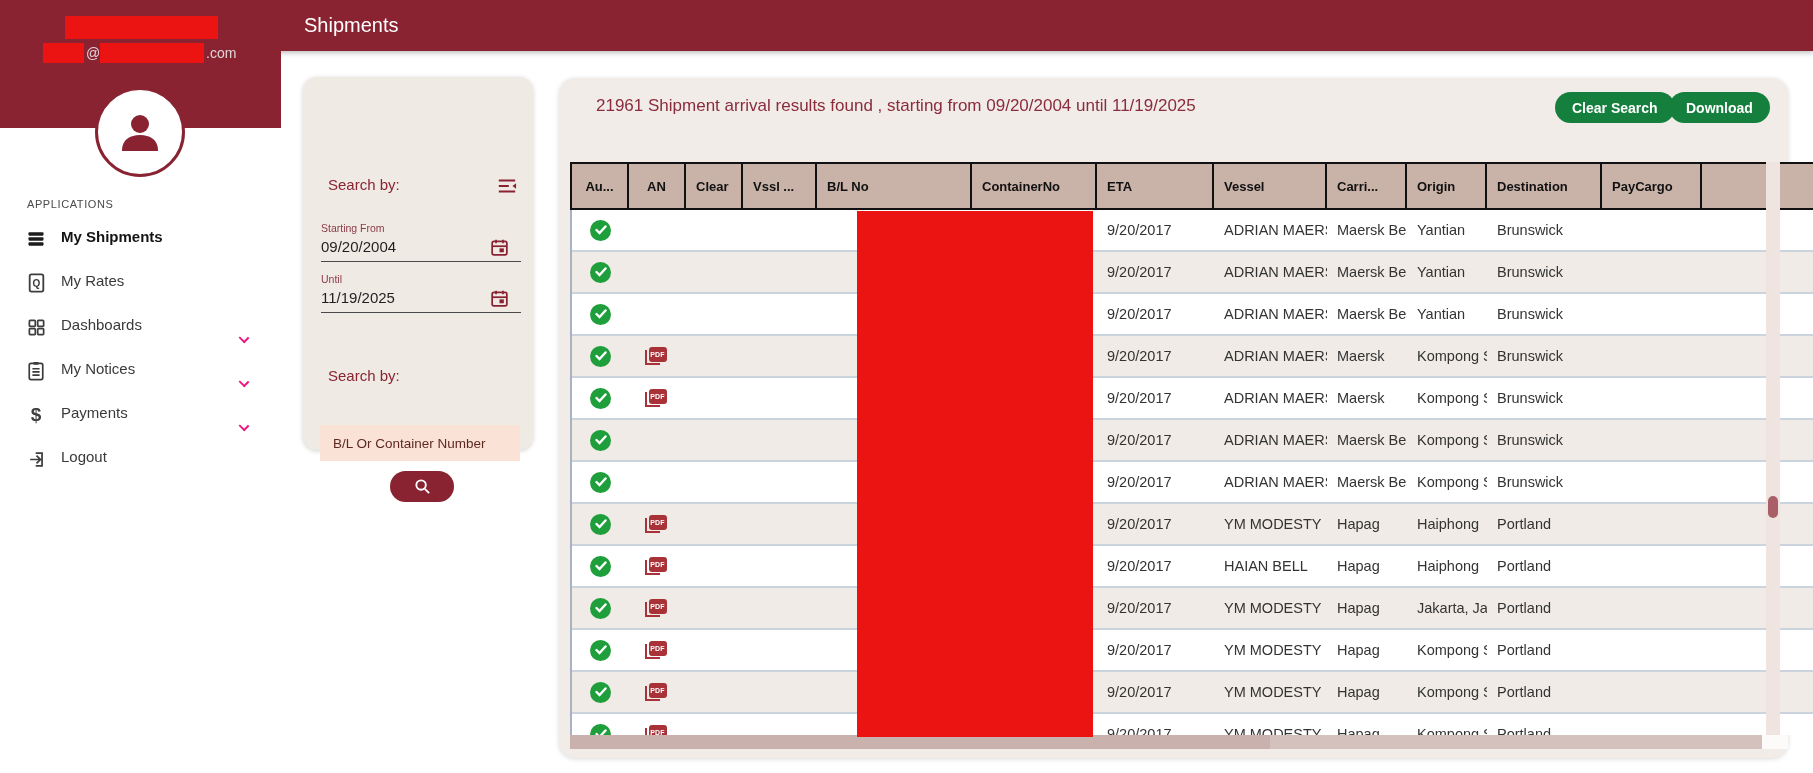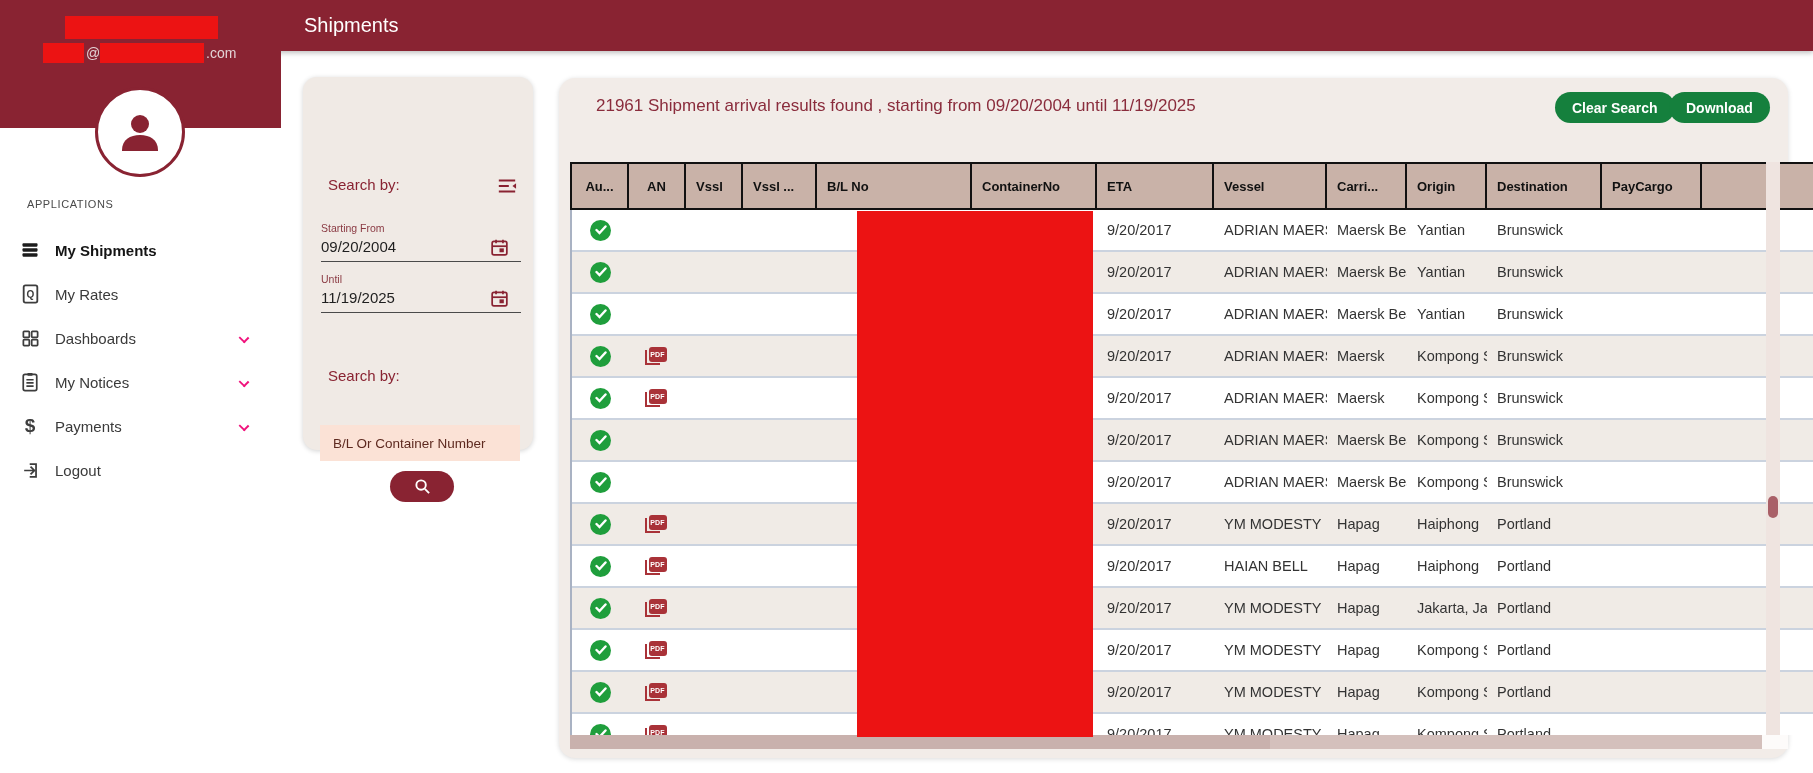--- a/index.html
+++ b/index.html
@@ -22,22 +22,22 @@
   #brand-com { left:206px; }
 
   #avatar { left:95px; top:87px; width:90px; height:90px; border-radius:50%;
             background:#ffffff; border:3px solid #892332; z-index:5;
             display:flex; align-items:center; justify-content:center; }
 
   
   #nav { left:0; top:198px; width:281px; z-index:2; }
   #nav-section { padding-left:27px; font-size:11px; font-weight:normal; color:#4a4a4a;
                  letter-spacing:.6px; margin-bottom:18px; }
-  .nav-item { position:relative; height:44px; display:flex; align-items:center;
-              padding-left:19px; cursor:pointer; }
+  .nav-item { position:relative; height:44px; display:flex; align-items:flex-start;
+              padding-left:25px; cursor:pointer; }
   .nav-ico { width:22px; height:22px; display:flex; align-items:center; justify-content:center;
              color:#3d3d3d; flex:0 0 22px; }
   .nav-label { margin-left:14px; font-size:15px; color:#3a3a3a; }
   .nav-item.active .nav-label { color:#141414; font-weight:bold; }
   .chev { position:absolute; right:33px; top:18px; width:8px; height:8px;
           border-right:2.5px solid #F0127C; border-bottom:2.5px solid #F0127C;
           transform:rotate(45deg) scale(1,0.9); }
   .dollar { font-size:19px; font-weight:bold; color:#3d3d3d; }
 
   
@@ -249,21 +249,21 @@
 
 <div id="card" class="abs">
   <div id="summary">21961 Shipment arrival results found , starting from 09/20/2004 until 11/19/2025</div>
   <button id="clear-btn" class="pill-btn">Clear Search</button>
   <button id="download-btn" class="pill-btn">Download</button>
 
   <div id="grid">
     <div id="grid-header">
         <div class="hcell c0">Au...</div>
         <div class="hcell c1">AN</div>
-        <div class="hcell c2">Vssl</div>
+        <div class="hcell c2">Clear</div>
         <div class="hcell c3">Vssl ...</div>
         <div class="hcell c4">B/L No</div>
         <div class="hcell c5">ContainerNo</div>
         <div class="hcell c6">ETA</div>
         <div class="hcell c7">Vessel</div>
         <div class="hcell c8">Carri...</div>
         <div class="hcell c9">Origin</div>
         <div class="hcell c10">Destination</div>
         <div class="hcell c11">PayCargo</div>
         <div class="hcell cf"></div>

